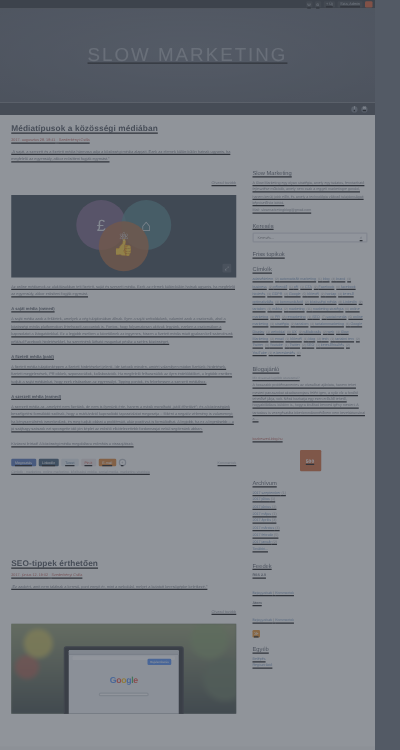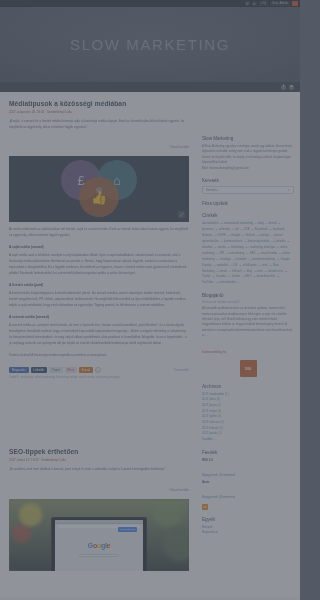--- a/index.html
+++ b/index.html
@@ -6,21 +6,21 @@
   html, body {
     width: 300px; height: 600px; overflow: hidden;
     font-family: "Liberation Sans", sans-serif;
     background: #5d6470;
   }
   
   #dim {
     position: absolute; inset: 0; background: rgba(77,84,95,0.62);
     pointer-events: none; z-index: 99;
   }
-  #page { position: relative; width: 300px; height: 600px; background: #f4f4f2; overflow: hidden; }
+  #page { position: relative; width: 300px; height: 600px; background: #f4f4f2; overflow: hidden; text-decoration: underline; }
 
   
   .adminbar {
     height: 7px; background: #23282d; display: flex; align-items: center;
     justify-content: flex-end; padding: 0 2px; gap: 2px;
   }
   .ab-item {
     font-size: 3px; color: #b4b9be; background: #32373c;
     padding: 1px 2px; border-radius: 1px; line-height: 1;
     display: flex; align-items: center; gap: 1px; white-space: nowrap;

